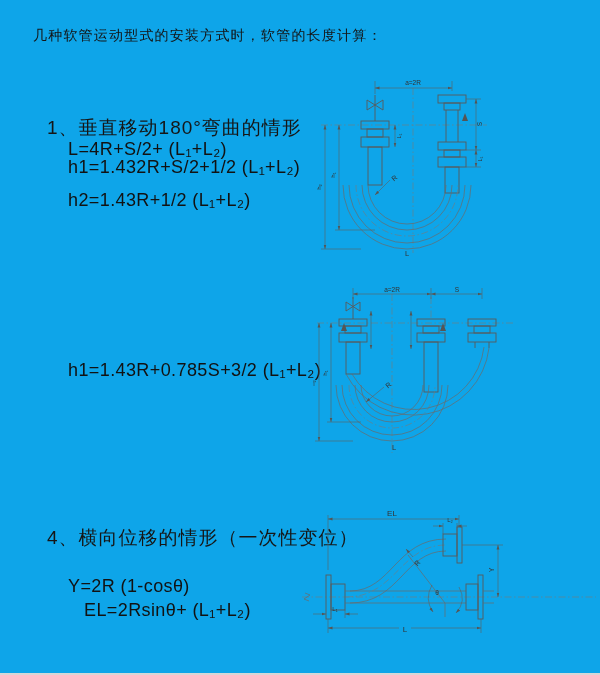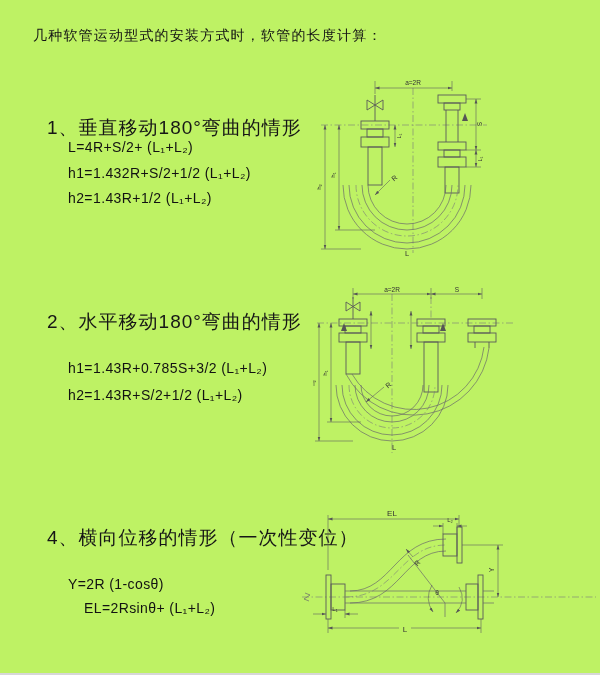--- a/index.html
+++ b/index.html
@@ -1,43 +1,41 @@
 <!DOCTYPE html>
 <html><head>
 <meta charset="utf-8">
 <style>
   html,body{margin:0;padding:0;}
-  #page{position:relative;width:600px;height:675px;background:#bef264;overflow:hidden;
+  #page{position:relative;width:600px;height:675px;background:#0ea5e9;overflow:hidden;
         font-family:"Liberation Sans","DejaVu Sans",sans-serif;color:#1a1a1a;}
   .title{position:absolute;left:33px;top:27px;font-size:14px;letter-spacing:1.2px;color:#141414;}
   .sec-heading{position:absolute;font-size:19px;letter-spacing:1px;color:#161616;}
-  .formula{position:absolute;font-size:14px;letter-spacing:.4px;color:#121212;}
+  .formula{position:absolute;font-size:18px;letter-spacing:.4px;color:#121212;}
   svg{position:absolute;}
   svg text{font-family:"Liberation Sans","DejaVu Sans",sans-serif;fill:#333;}
   .ln{stroke:#5a5a5a;stroke-width:.9;fill:none;}
   .thin{stroke:#6a6a6a;stroke-width:.7;fill:none;}
   .dim{stroke:#5f5f5f;stroke-width:.6;fill:none;}
   .cl{stroke:#787878;stroke-width:.6;fill:none;stroke-dasharray:7 2.5 1.5 2.5;}
   .scanline{position:absolute;left:0;right:0;bottom:0;height:2px;background:#d7d7d7;}
 </style>
 </head>
 <body>
 
 <div id="page">
 
   <div class="title">几种软管运动型式的安装方式时，软管的长度计算：</div>
 
   <div class="sec-heading" style="left:47px;top:115px">1、垂直移动180°弯曲的情形</div>
   <div class="formula" style="left:68px;top:139px">L=4R+S/2+ (L₁+L₂)</div>
-  <div class="formula" style="left:68px;top:165px">h1=1.432R+S/2+1/2 (L₁+L₂)</div>
+  <div class="formula" style="left:68px;top:157px">h1=1.432R+S/2+1/2 (L₁+L₂)</div>
   <div class="formula" style="left:68px;top:190px">h2=1.43R+1/2 (L₁+L₂)</div>
 
-  <div class="sec-heading" style="left:47px;top:309px">2、水平移动180°弯曲的情形</div>
   <div class="formula" style="left:68px;top:360px">h1=1.43R+0.785S+3/2 (L₁+L₂)</div>
-  <div class="formula" style="left:68px;top:387px">h2=1.43R+S/2+1/2 (L₁+L₂)</div>
 
   <div class="sec-heading" style="left:47px;top:525px">4、横向位移的情形（一次性变位）</div>
   <div class="formula" style="left:68px;top:576px">Y=2R (1-cosθ)</div>
   <div class="formula" style="left:84px;top:600px">EL=2Rsinθ+ (L₁+L₂)</div>
 
   <svg style="left:315px;top:75px" width="285" height="185" viewBox="0 0 285 185">
     <defs>
       <marker id="m1" viewBox="0 0 8 6" refX="7.5" refY="3" markerWidth="8" markerHeight="6" orient="auto-start-reverse">
         <path d="M0,0.6 L7.5,3 L0,5.4 Z" fill="#555"></path>
       </marker>

